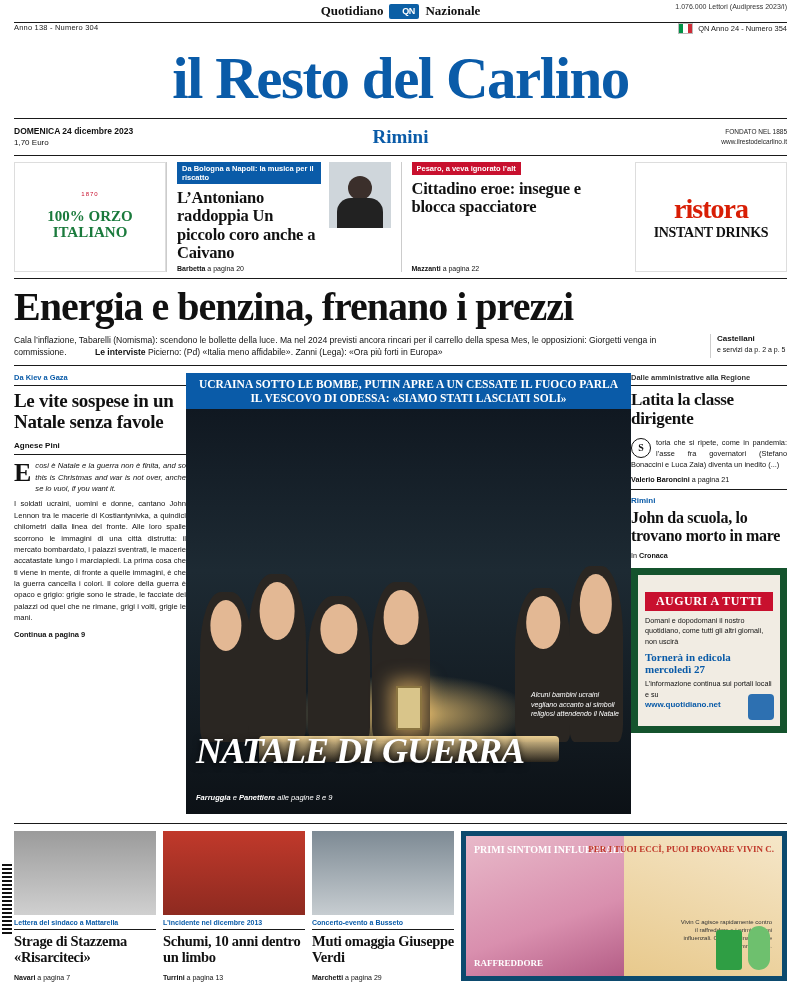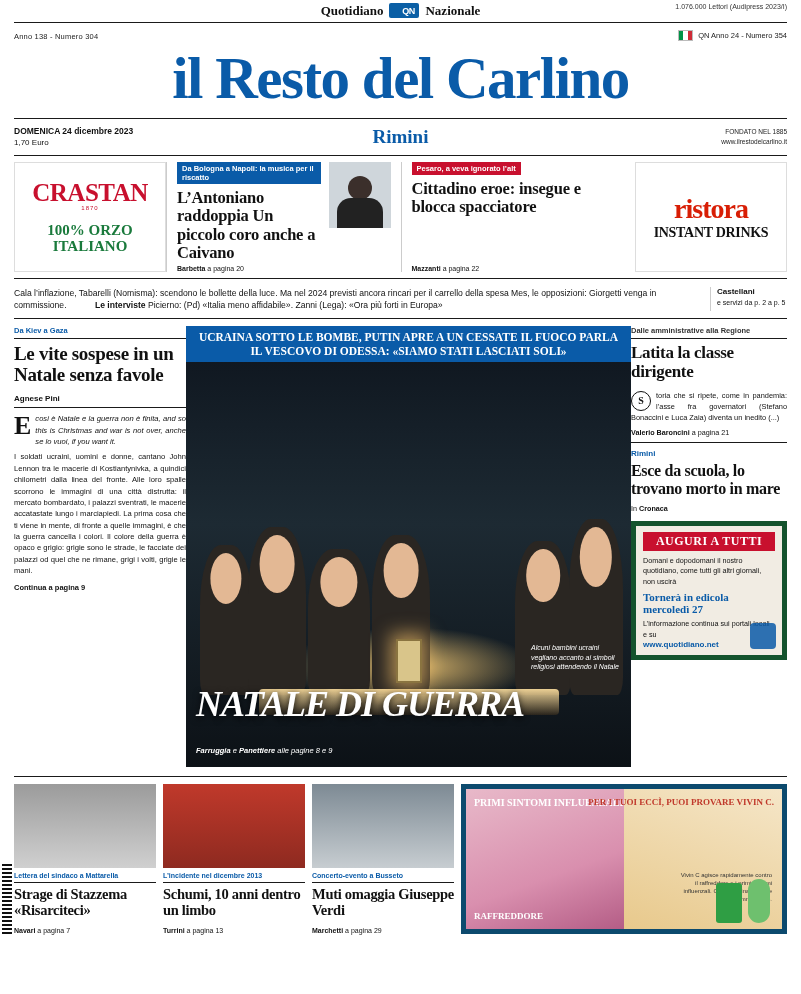--- a/index.html
+++ b/index.html
@@ -7,27 +7,27 @@
     width:801px;height:994px;
     background:#ffffff;
     font-family:"Liberation Sans", sans-serif;
     color:#111;
     overflow:hidden;
   }
   .page{position:relative;width:801px;height:994px;box-sizing:border-box;padding:0 14px;}
 
   
   .topstrip{display:flex;align-items:center;justify-content:center;height:22px;position:relative;font-size:11px;}
-  .topstrip .qn{display:flex;align-items:flex-start;gap:6px;font-family:"Liberation Serif",serif;font-weight:bold;font-size:13px;}
+  .topstrip .qn{display:flex;align-items:center;gap:6px;font-family:"Liberation Serif",serif;font-weight:bold;font-size:13px;}
   .qn-badge{width:22px;height:15px;background:#0b5fa5;color:#fff;border-radius:2px;font-size:9px;display:flex;align-items:center;justify-content:center;font-family:"Liberation Sans",sans-serif;letter-spacing:-0.5px;padding-left:8px;}
   .topright{position:absolute;right:0;top:3px;font-size:7px;color:#333;}
 
   .rule{border-top:1px solid #1a1a1a;}
 
-  .subtop{display:flex;align-items:flex-end;justify-content:space-between;height:18px;font-size:7.5px;color:#222;}
+  .subtop{display:flex;align-items:flex-start;justify-content:space-between;height:18px;font-size:7.5px;color:#222;}
   .subtop .left{letter-spacing:.2px;}
   .subtop .right{display:flex;align-items:center;gap:5px;}
   .flag{width:13px;height:9px;display:inline-block;background:linear-gradient(to right,#009246 0 33%,#fff 33% 66%,#ce2b37 66% 100%);border:.5px solid #bbb;}
 
   
   .logo{
     text-align:center;
     font-family:"Liberation Serif", serif;
     font-weight:bold;
     font-size:59px;
@@ -113,21 +113,21 @@
   .colR h3{font-family:"Liberation Serif",serif;font-weight:bold;font-size:17px;line-height:1.1;margin:0 0 8px;letter-spacing:-.3px;}
   .rsmall{font-size:7.4px;line-height:1.5;text-align:justify;}
   .rsmall .drop2{float:left;width:18px;height:18px;border-radius:50%;border:1.3px solid #111;font-family:"Liberation Serif",serif;font-weight:bold;font-size:10px;display:flex;align-items:center;justify-content:center;margin:1px 5px 0 0;}
   .rbyline{font-size:7.2px;margin-top:5px;border-bottom:1px solid #1a1a1a;padding-bottom:5px;}
   .rbyline b{font-weight:bold;}
   .rsec{font-size:8px;font-weight:bold;color:#0a5ba8;margin:6px 0 4px;}
   .colR h4{font-family:"Liberation Serif",serif;font-weight:bold;font-size:16px;line-height:1.12;margin:0 0 6px;letter-spacing:-.3px;}
   .incronaca{font-size:7.2px;}
   .incronaca b{font-weight:bold;}
 
-  .greetbox{margin-top:8px;border:5px solid #14532d;background:#f1ece3;padding:6px 7px;position:relative;overflow:hidden;}
+  .greetbox{margin-top:8px;border:7px solid #14532d;background:#f1ece3;padding:17px 7px;position:relative;overflow:hidden;}
   .greetbox .gt{background:#c8102e;color:#fff;font-family:"Liberation Serif",serif;font-weight:bold;font-size:12px;text-align:center;padding:2px 0;letter-spacing:.5px;}
   .greetbox p{font-size:7.2px;line-height:1.45;margin:5px 0 4px;}
   .greetbox .gb{font-family:"Liberation Serif",serif;font-weight:bold;font-size:11px;color:#0a5ba8;line-height:1.1;}
   .greetbox .gs{font-size:7.2px;line-height:1.45;margin-top:4px;}
   .greetbox .gurl{font-weight:bold;color:#0a5ba8;font-size:8px;}
   .greetbox .hand{position:absolute;right:6px;bottom:6px;width:26px;height:26px;border-radius:4px;background:#0a5ba8;opacity:.85;}
 
   
   .bottom{display:flex;gap:7px;margin-top:9px;border-top:1px solid #1a1a1a;padding-top:7px;height:150px;}
   .bcell{width:142px;display:flex;flex-direction:column;}
@@ -183,21 +183,20 @@
     <div class="edition">Rimini</div>
     <div class="rcol">
       <div>FONDATO NEL 1885</div>
       <div>www.ilrestodelcarlino.it</div>
     </div>
   </div>
 
   <div class="promorow">
 
     <div class="adbox crastan">
-      <div class="c1">CRASTAN</div>
       <div class="c2">1870</div>
       <div class="c3">100% ORZO ITALIANO</div>
     </div>
 
     <div class="promo">
       <div class="promo-inner">
         <div style="flex:1">
           <div class="kicker">Da Bologna a Napoli: la musica per il riscatto</div>
           <div class="ptitle">L’Antoniano raddoppia Un piccolo coro anche a Caivano</div>
         </div>
@@ -221,20 +220,21 @@
       </div>
     </div>
 
     <div class="adbox ristora">
       <div class="r1">ristora</div>
       <div class="r2">INSTANT DRINKS</div>
     </div>
   </div>
 
   <div class="mainhead">
+    <h1>Energia e benzina, frenano i prezzi</h1>
     <div class="mainsub">
       <div class="txt">
         <span>Cala l’inflazione, Tabarelli (Nomisma): scendono le bollette della luce. Ma nel 2024 previsti ancora rincari per il carrello della spesa</span>
         <span>Mes, le opposizioni: Giorgetti venga in commissione.</span>
         <b>Le interviste</b>
         <span>Picierno: (Pd) «Italia meno affidabile». Zanni (Lega): «Ora più forti in Europa»</span>
       </div>
       <div class="side">
         <b>Castellani</b>
         <div>e servizi da p. 2 a p. 5</div>
@@ -296,21 +296,21 @@
       <h3>Latita la classe dirigente</h3>
       <div class="rsmall">
         <span class="drop2">S</span>
         <span>toria che si ripete, come in pandemia: l’asse fra governatori (Stefano Bonaccini e Luca Zaia) diventa un inedito (...)</span>
       </div>
       <div class="rbyline">
         <b>Valerio Baroncini</b>
         <span>a pagina 21</span>
       </div>
       <div class="rsec">Rimini</div>
-      <h4>Esce da scuola, lo trovano morto in mare</h4>
+      <h4>John da scuola, lo trovano morto in mare</h4>
       <div class="incronaca">
         <span>In</span>
         <b>Cronaca</b>
       </div>
 
       <div class="greetbox">
         <div class="gt">AUGURI A TUTTI</div>
         <p>Domani e dopodomani il nostro quotidiano, come tutti gli altri giornali, non uscirà</p>
         <div class="gb">Tornerà in edicola mercoledì 27</div>
         <div class="gs">L’informazione continua sui portali locali e su</div>

